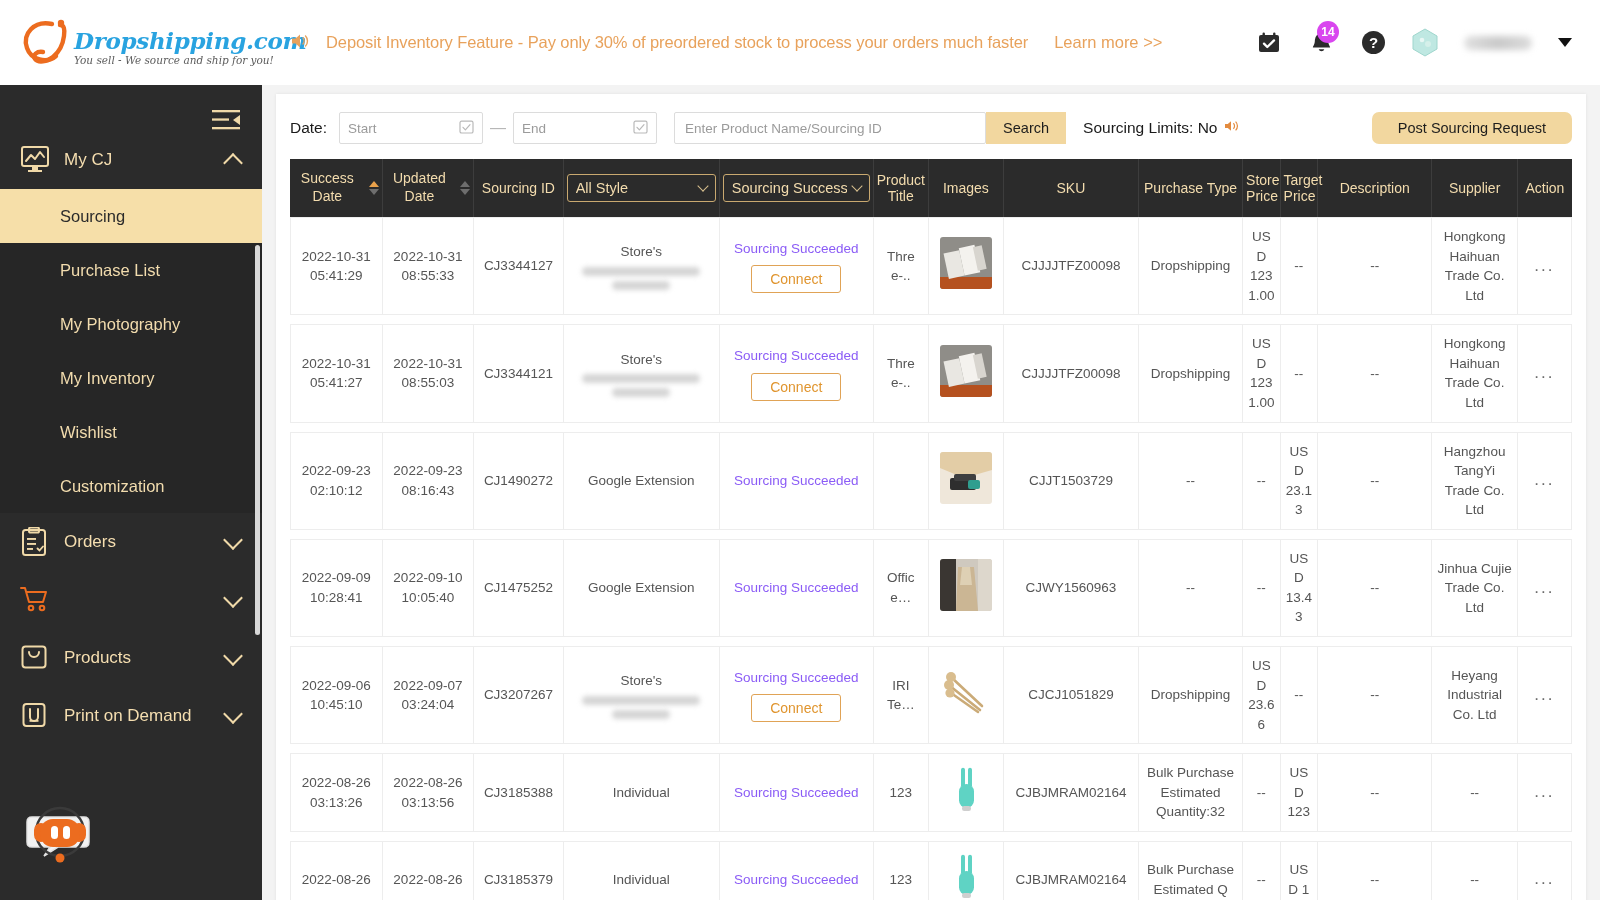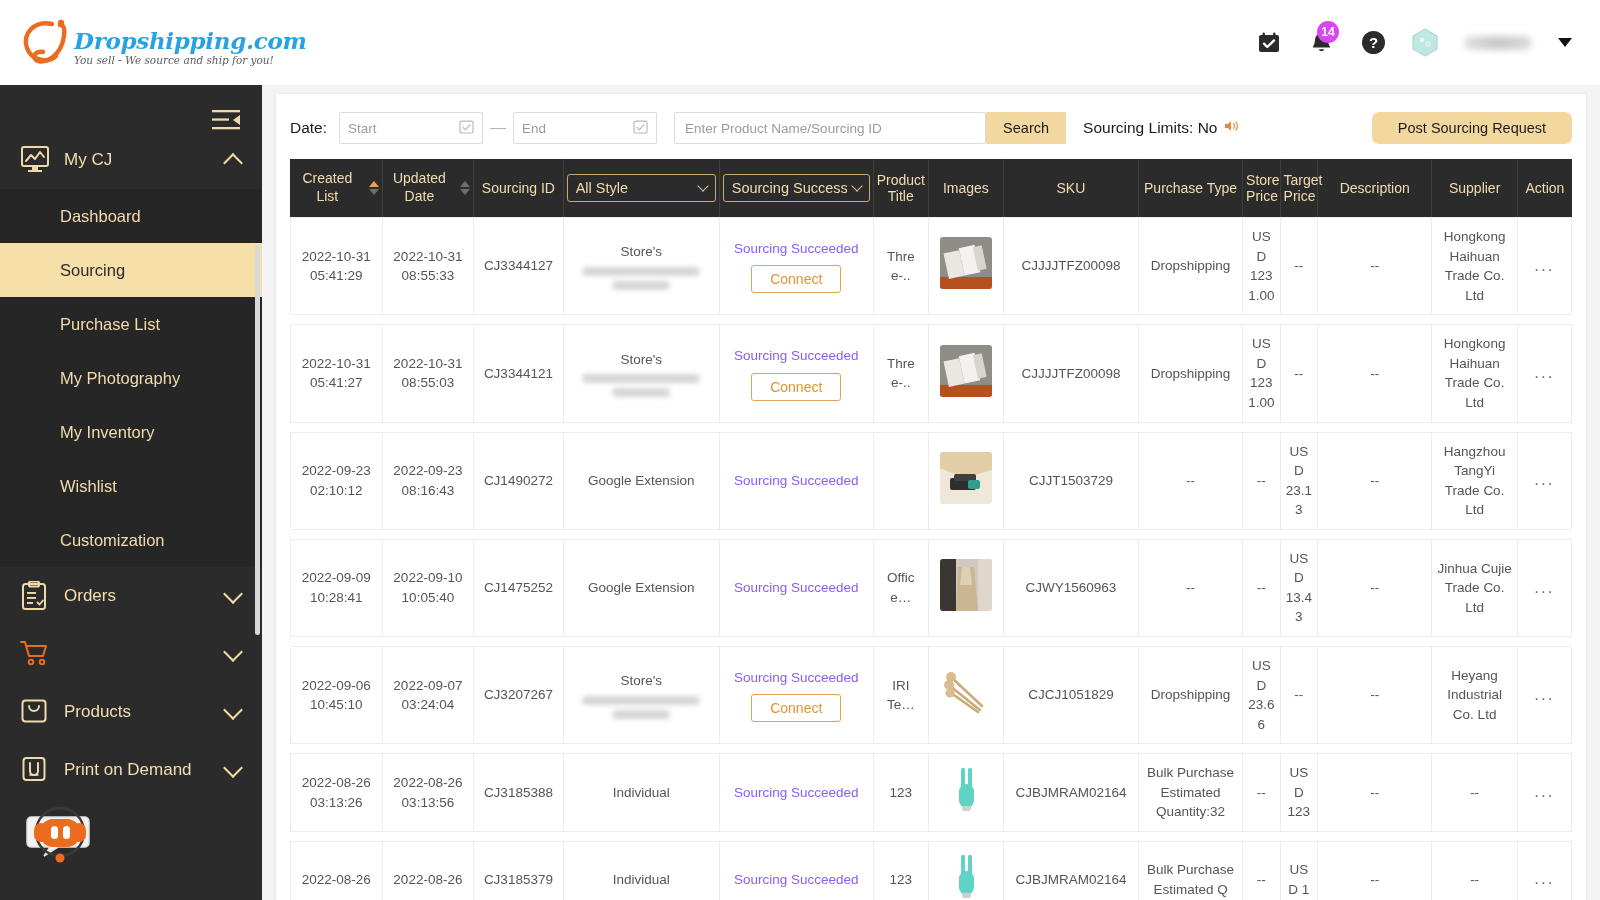--- a/index.html
+++ b/index.html
@@ -153,20 +153,31 @@
           <path d="M40 7 C44 7 45 11 44 18 C43 26 39 34 33 39 C27 44 18 45 15 41 C12 37 17 33 23 34" fill="none" stroke="#ec6c1f" stroke-width="4.4" stroke-linecap="round"></path>
           <circle cx="41" cy="5" r="3.2" fill="#ec6c1f"></circle>
         </svg>
       </div>
       <div class="logo-text">
         <div class="logo-title">Dropshipping.com</div>
         <div class="logo-sub">You sell - We source and ship for you!</div>
       </div>
     </div>
 
+    <div class="banner">
+      <span class="spk">
+        <svg width="22" height="18" viewBox="0 0 22 18">
+          <path d="M2 6.5h3.6L10 2.5v13L5.6 11.5H2z" fill="#e8a25c"></path>
+          <path d="M12.6 5.5a5 5 0 010 7" fill="none" stroke="#e8a25c" stroke-width="1.4"></path>
+          <path d="M15.2 3.4a8 8 0 010 11.2" fill="none" stroke="#e8a25c" stroke-width="1.4"></path>
+        </svg>
+      </span>
+      <span class="banner-text">Deposit Inventory Feature - Pay only 30% of preordered stock to process your orders much faster</span>
+      <a class="banner-link" href="#">Learn more &gt;&gt;</a>
+    </div>
 
     <div class="top-right">
       <span class="ic">
         <svg width="24" height="24" viewBox="0 0 24 24">
           <rect x="2" y="4" width="20" height="17" rx="2" fill="#2b2b2b"></rect>
           <rect x="5.5" y="1.5" width="2.4" height="4.5" rx="1.2" fill="#2b2b2b"></rect>
           <rect x="16.1" y="1.5" width="2.4" height="4.5" rx="1.2" fill="#2b2b2b"></rect>
           <path d="M7 12.6l3.3 3.4L17 9.4" fill="none" stroke="#fff" stroke-width="2.3" stroke-linecap="round" stroke-linejoin="round"></path>
         </svg>
       </span>
@@ -215,23 +226,20 @@
           <path d="M6 16l5-6 4 4 5-7 4 5" fill="none" stroke="#f0d9a8" stroke-width="2" stroke-linecap="round" stroke-linejoin="round"></path>
           <rect x="12" y="21" width="6" height="5" fill="#f0d9a8"></rect>
           <rect x="8" y="25" width="14" height="2" fill="#f0d9a8"></rect>
         </svg>
       </span>
       <span class="gl">My CJ</span>
       <span class="chev up"></span>
     </div>
 
     <div class="submenu">
-      <div class="sub">
-        <span>Dashboard</span>
-      </div>
       <div class="sub active">
         <span>Sourcing</span>
       </div>
       <div class="sub">
         <span>Purchase List</span>
       </div>
       <div class="sub">
         <span>My Photography</span>
       </div>
       <div class="sub">
@@ -364,21 +372,21 @@
           <col style="width:36px">
             <col style="width:36px">
             <col style="width:110px">
           <col style="width:82px">
             <col style="width:52px">
         </colgroup>
         <thead>
           <tr>
             <th>
               <div class="sorthead">
-                <span class="lbl">Created List</span>
+                <span class="lbl">Success Date</span>
                 <span class="arrows">
                   <span class="ar-up on"></span>
                   <span class="ar-dn"></span>
                 </span>
               </div>
             </th>
             <th>
               <div class="sorthead">
                 <span class="lbl">Updated Date</span>
                 <span class="arrows">

